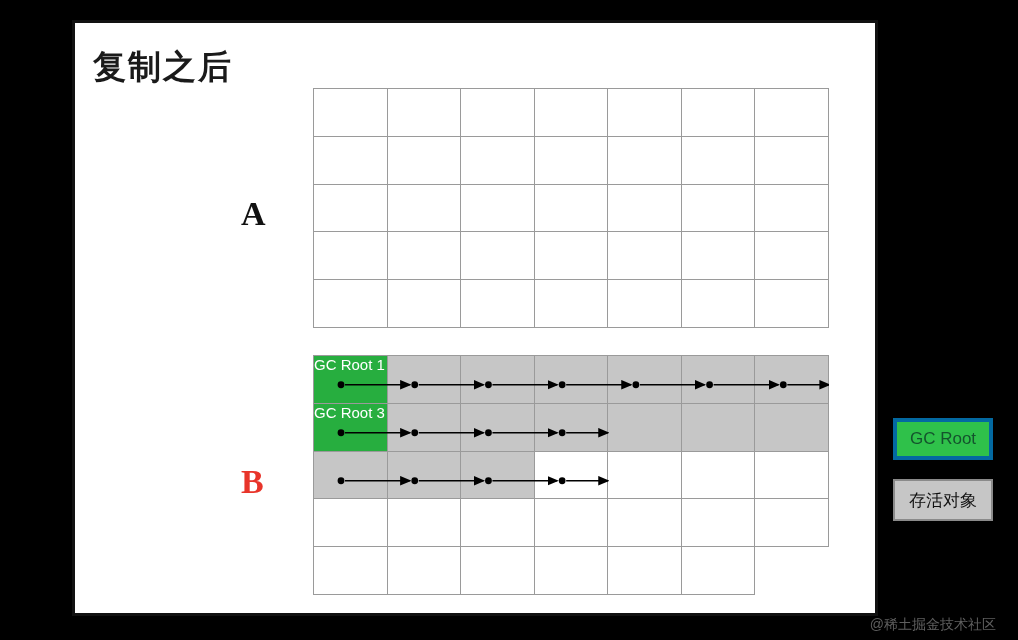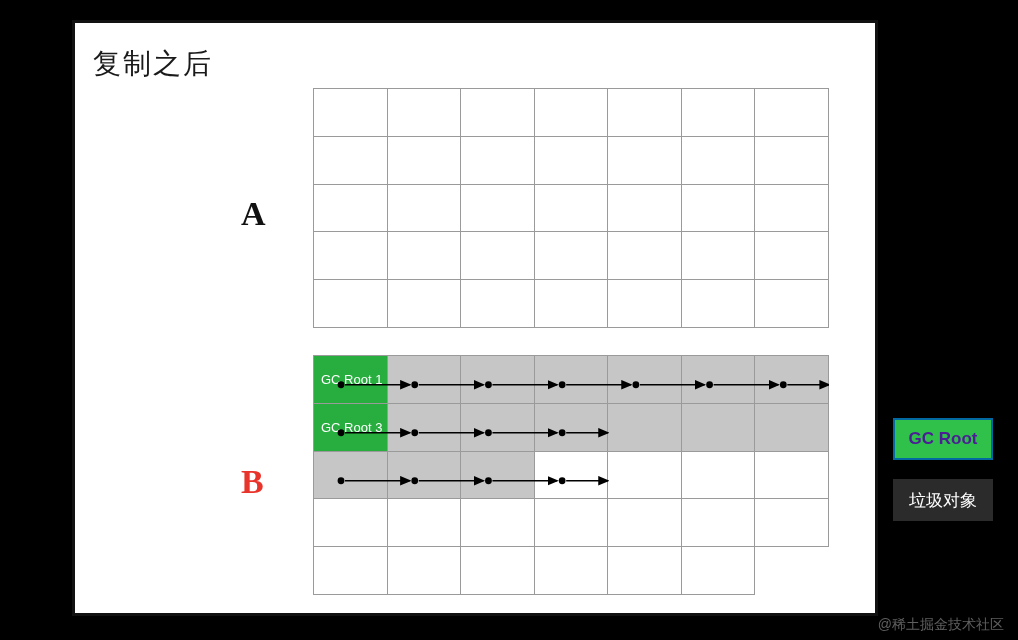--- a/index.html
+++ b/index.html
@@ -23,22 +23,22 @@
     height: 596px;
     background: #ffffff;
     border: 3px solid #111111;
     box-sizing: border-box;
   }
 
   #slide-title {
     position: absolute;
     left: 18px;
     top: 22px;
-    font-size: 28px;
-    font-weight: normal;
+    font-size: 33px;
+    font-weight: bold;
     color: #1a1a1a;
     letter-spacing: 2px;
     white-space: nowrap;
   }
 
   .region-label {
     position: absolute;
     font-size: 34px;
     font-weight: bold;
     font-family: "Liberation Serif", serif;
@@ -65,24 +65,23 @@
   .cell {
     box-sizing: border-box;
     border-right: 1px solid #9a9a9a;
     border-bottom: 1px solid #9a9a9a;
     position: relative;
   }
   .cell.gray { background: #c6c6c6; }
   .cell.green {
     background: #27ae3f;
     color: #ffffff;
-    font-size: 13px;
+    font-size: 15px;
     display: flex;
-    align-items: center;
-    padding-left: 7px;
+    align-items: flex-start;
   }
   .cell.white { background: #ffffff; }
 
   
   #grid-a {
     left: 238px;
     top: 65px;
     width: 516px;
     height: 240px;
     grid-template-columns: repeat(7, 1fr);
@@ -121,38 +120,37 @@
     height: 42px;
     margin-bottom: 19px;
     display: flex;
     align-items: center;
     justify-content: center;
     font-size: 17px;
     box-sizing: border-box;
   }
   #legend-gcroot {
     background: #2fc14a;
-    border: 2px solid #0369a1;
-    color: #4c1d95;
-    font-weight: bold;
+    border: 4px solid #0369a1;
+    color: #14532d;
   }
   #legend-alive {
     background: #c6c6c6;
     border: 2px solid #8a8a8a;
     color: #111111;
   }
   #legend-garbage {
     background: #2b2b2b;
     border: 2px solid #2b2b2b;
     color: #ffffff;
   }
 
   #watermark {
     position: absolute;
-    right: 14px;
+    right: 22px;
     bottom: 6px;
     font-size: 14px;
     color: #5f5f5f;
     white-space: nowrap;
   }
 </style>
 </head>
 <body>
 
 <div id="slide">
@@ -280,18 +278,18 @@
         <line x1="253.1542857142857" y1="125.75999999999999" x2="294.85714285714283" y2="125.75999999999999" marker-end="url(#arrowhead)"></line>
       </g>
   </svg>
 
 </div>
 
 <div id="legend">
   <div class="legend-item" id="legend-gcroot">
     <span>GC Root</span>
   </div>
-  <div class="legend-item" id="legend-garbage">
-    <span>垃圾对象</span>
+  <div class="legend-item" id="legend-alive">
+    <span>存活对象</span>
   </div>
 </div>
 
 <div id="watermark">@稀土掘金技术社区</div>
 
 </body></html>

